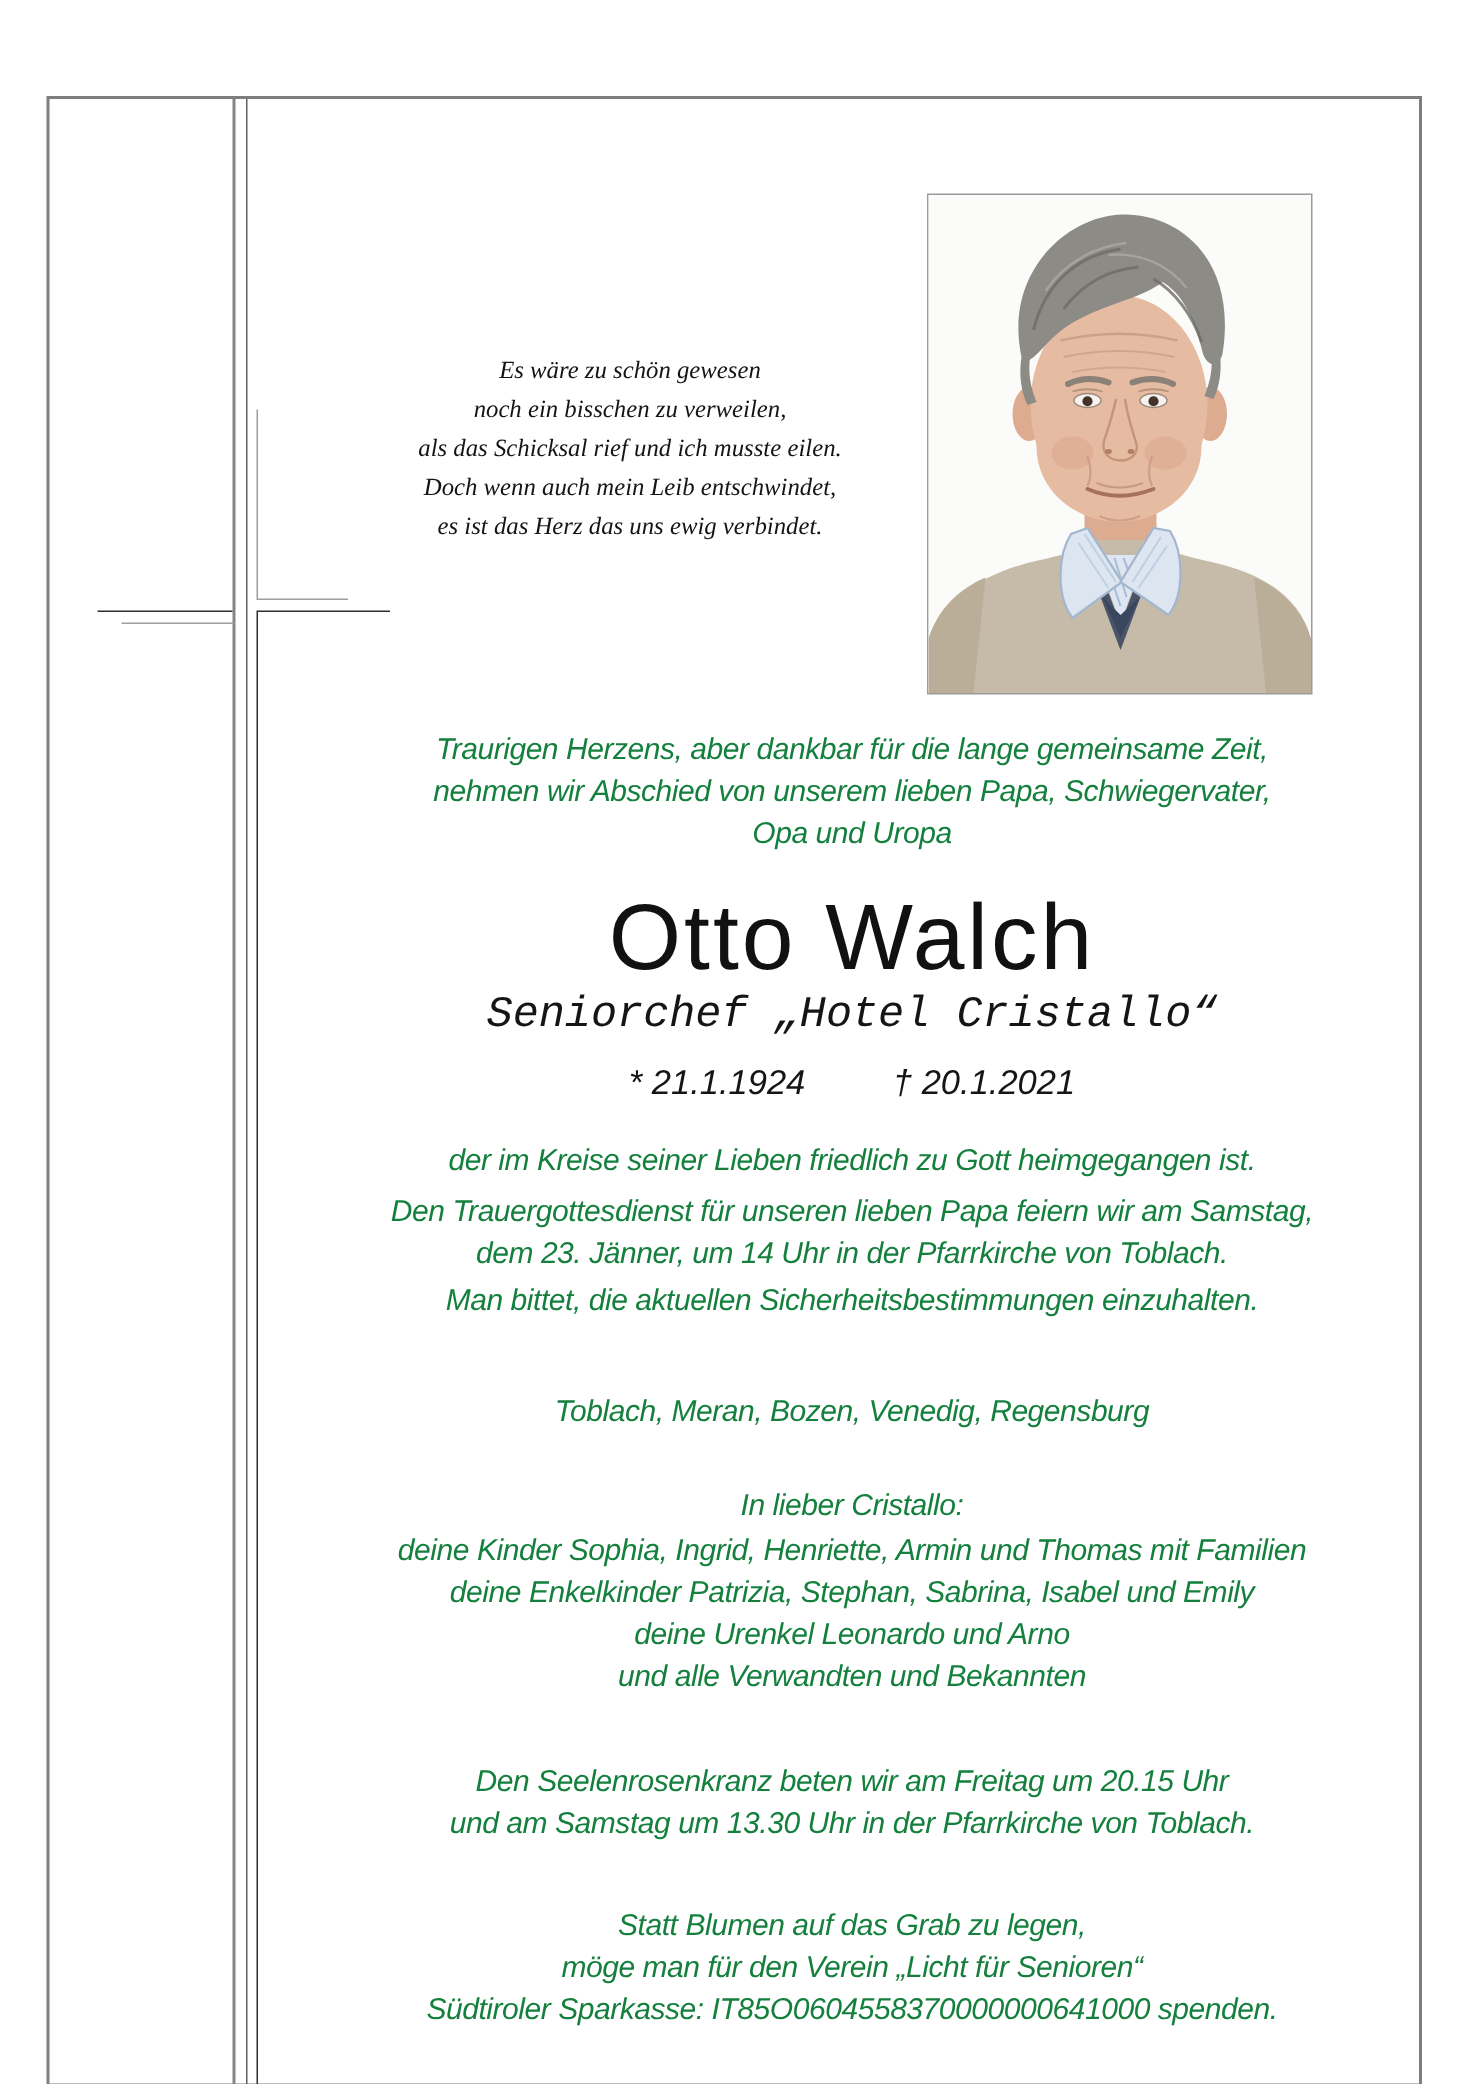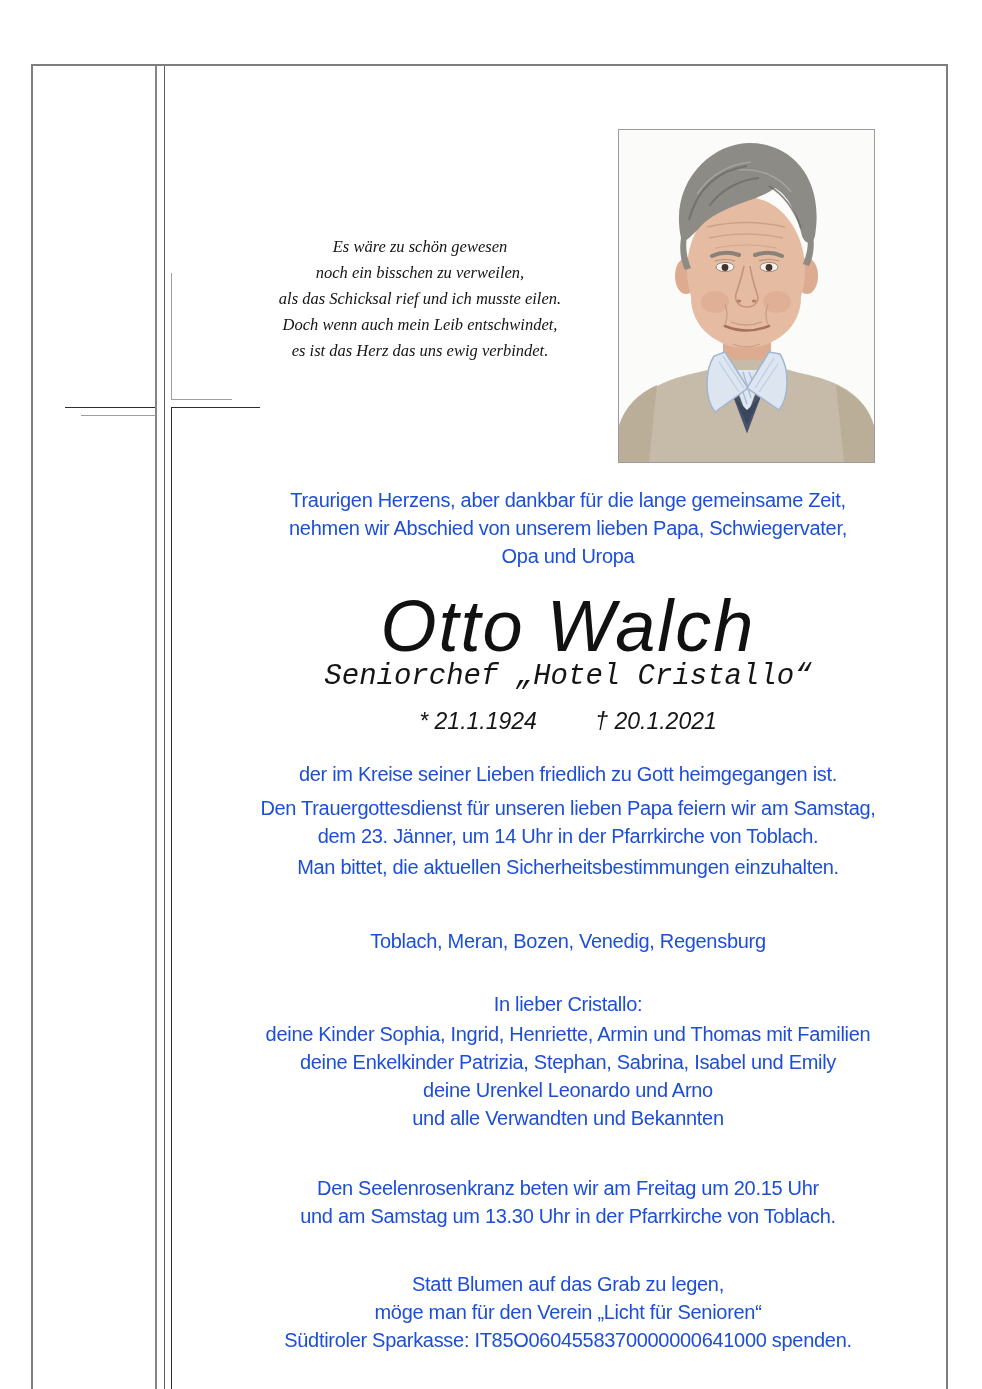--- a/index.html
+++ b/index.html
@@ -20,22 +20,22 @@
   
   .poem{left:250px;top:198px;width:340px;text-align:center;
         font-family:"Liberation Serif",serif;font-style:italic;
         font-size:16.5px;line-height:26px;color:#141414;}
   
   .photo{left:618px;top:93px;width:257px;height:334px;border:1px solid #9b9b9b;
          box-sizing:border-box;background:#fcfcfb;}
   .photo svg{display:block;}
   
   .col{left:185px;width:766px;text-align:center;}
-  .body{font-size:20px;line-height:28px;letter-spacing:-0.3px;color:#1d4ed8;}
-  .name{font-size:72px;line-height:60px;font-style:italic;letter-spacing:2px;color:#111;}
+  .body{font-size:20px;line-height:28px;letter-spacing:-0.3px;color:#15803d;font-style:italic;}
+  .name{font-size:62px;line-height:60px;letter-spacing:2px;color:#111;}
   .subtitle{font-size:29px;line-height:36px;font-style:italic;color:#151515;}
   .dates{font-size:23px;line-height:32px;font-style:italic;color:#151515;}
   .dates .d{display:inline-block;margin:0 26px;}
   .footer{left:230px;top:1332px;width:720px;text-align:center;
           font-variant:small-caps;font-size:12.5px;letter-spacing:1.4px;color:#8f8f8f;}
 </style>
 </head>
 <body>
 
 <div class="canvas">

